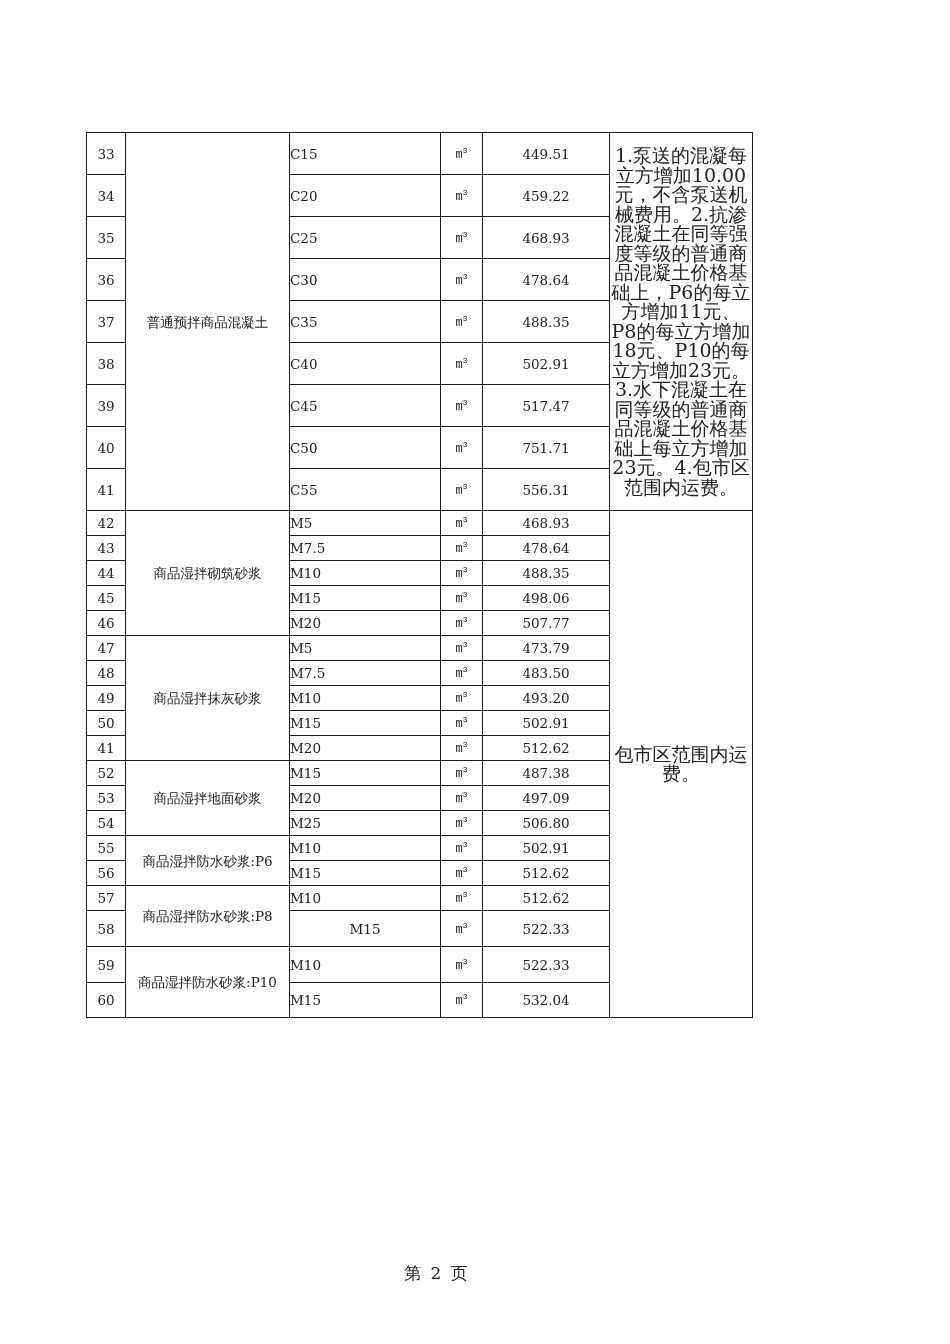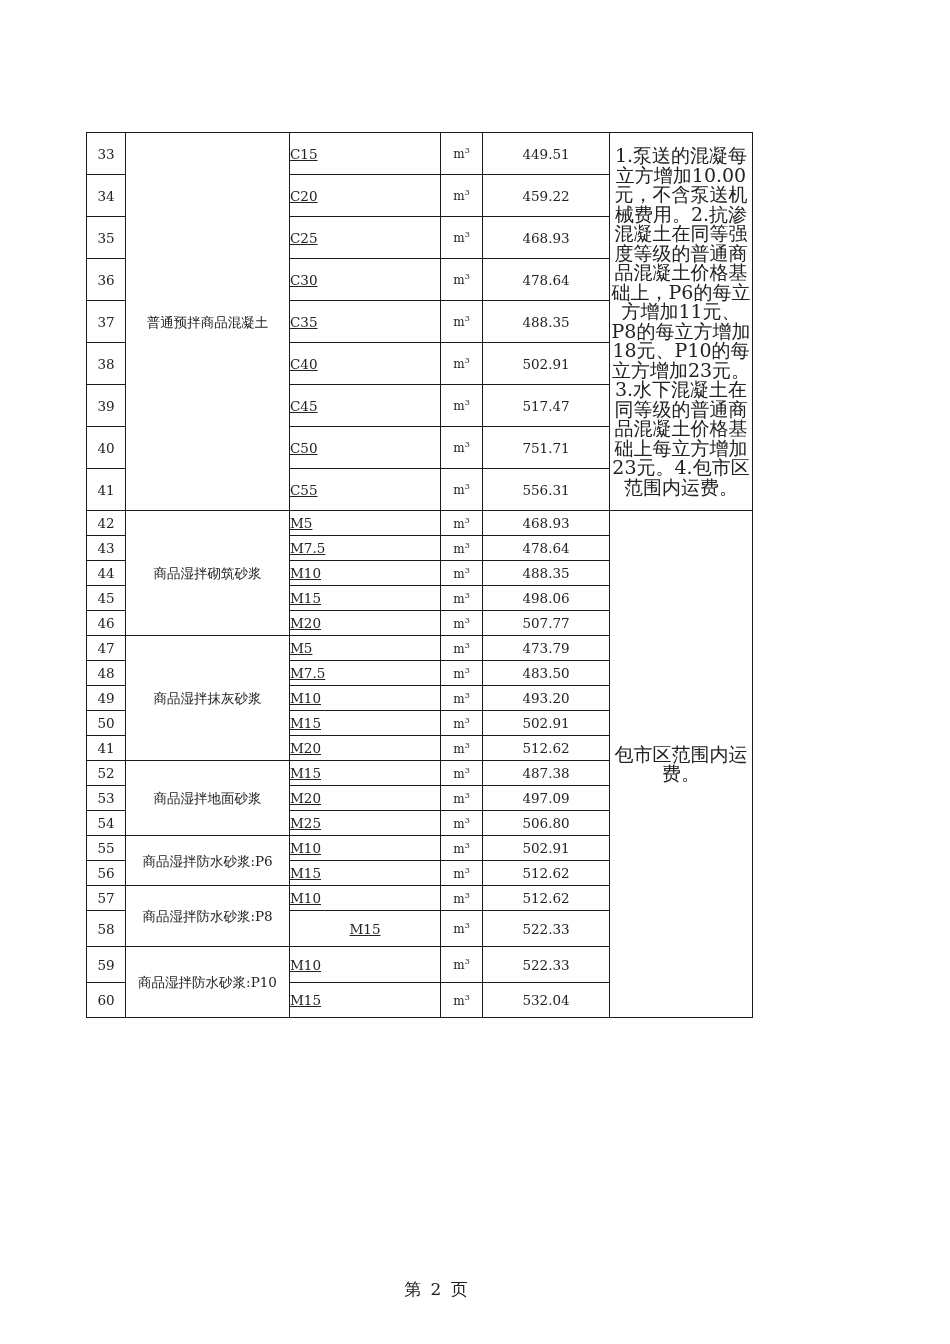--- a/index.html
+++ b/index.html
@@ -5,31 +5,31 @@
   html, body { margin:0; padding:0; background:#ffffff; }
   body { width:950px; height:1344px; position:relative; overflow:hidden;
          font-family:"DejaVu Serif","Liberation Serif",serif; color:#222; }
   table.price { position:absolute; left:86px; top:132px; border-collapse:collapse;
                 table-layout:fixed; width:666px; font-size:13.5px; }
   table.price td { border:1.5px solid #1a1a1a; padding:0; vertical-align:middle; overflow:hidden; }
   col.c-no { width:39px; } col.c-name { width:164px; } col.c-spec { width:151px; }
   col.c-unit { width:42px; } col.c-price { width:127px; } col.c-note { width:143px; }
   td.no { text-align:center; }
   td.name { text-align:center; padding-left:3px; line-height:22px; }
-  td.spec { text-align:left; padding-left:2px;text-decoration:underline; }
-  td.unit { text-align:center; font-size:12px; }
+  td.spec { text-align:left; padding-left:2px; }
+  td.unit { text-align:center; font-size:12px;font-family:Liberation Mono, monospace; }
   td.unit sup { font-size:8px; }
   td.price-v { text-align:center; }
   td.note { text-align:center; font-size:19px; line-height:19.5px; padding:0 1px; }
   tr.tall td { height:41px; }
   tr.short td { height:24px; }
   tr.r58 td { height:35px;text-align:center; }
   tr.r59 td { height:35px; }
   tr.r60 td { height:34px; }
-  .footer { position:absolute; top:1262px; left:0; width:874px; text-align:center; font-size:17px; letter-spacing:2px;margin-top:16px; }
+  .footer { position:absolute; top:1262px; left:0; width:874px; text-align:center; font-size:17px; letter-spacing:2px; }
 </style>
 </head>
 <body>
 
 <table class="price">
   <colgroup>
     <col class="c-no">
       <col class="c-name">
       <col class="c-spec">
       <col class="c-unit">

